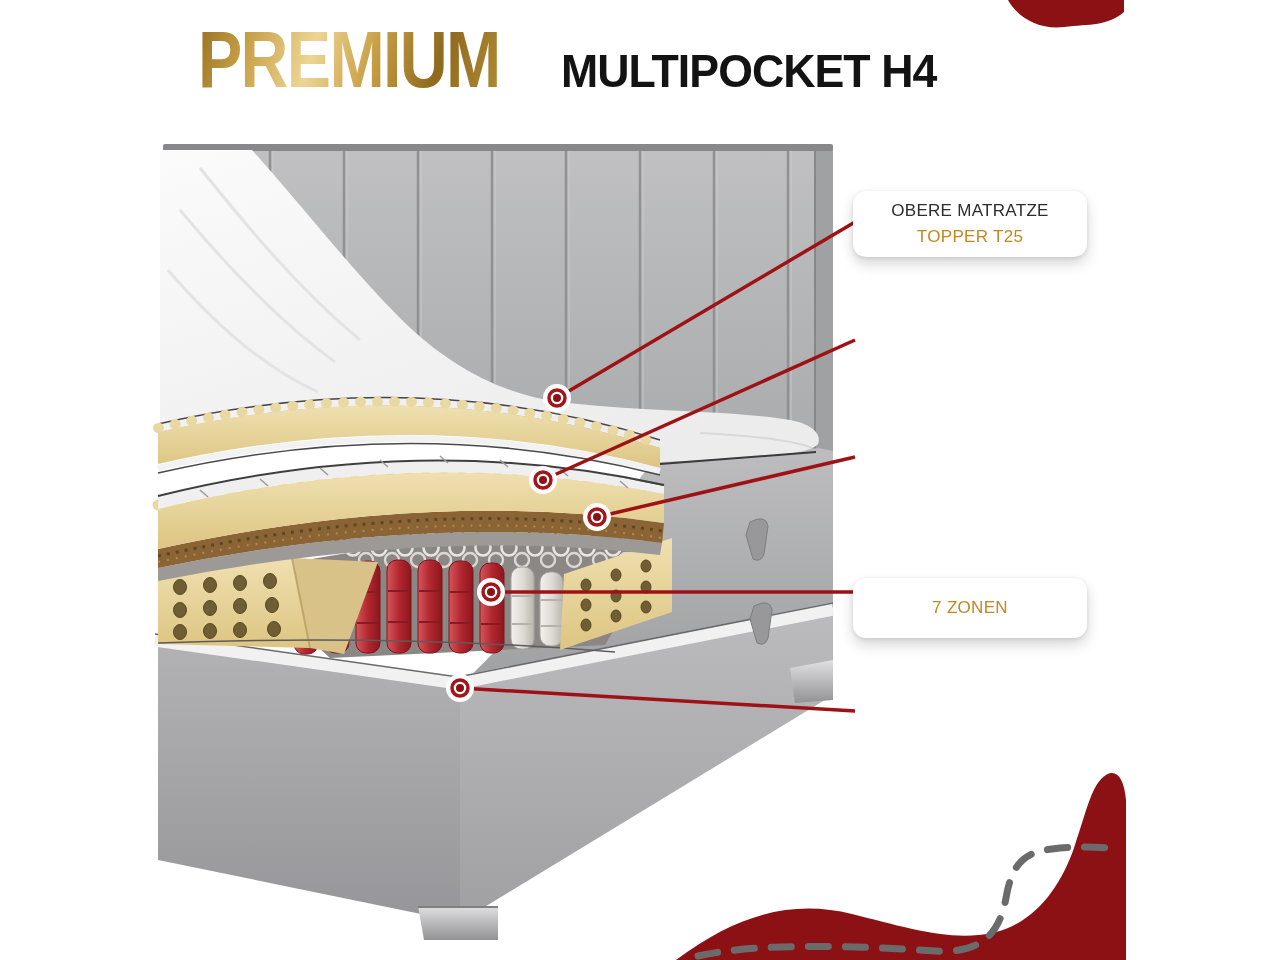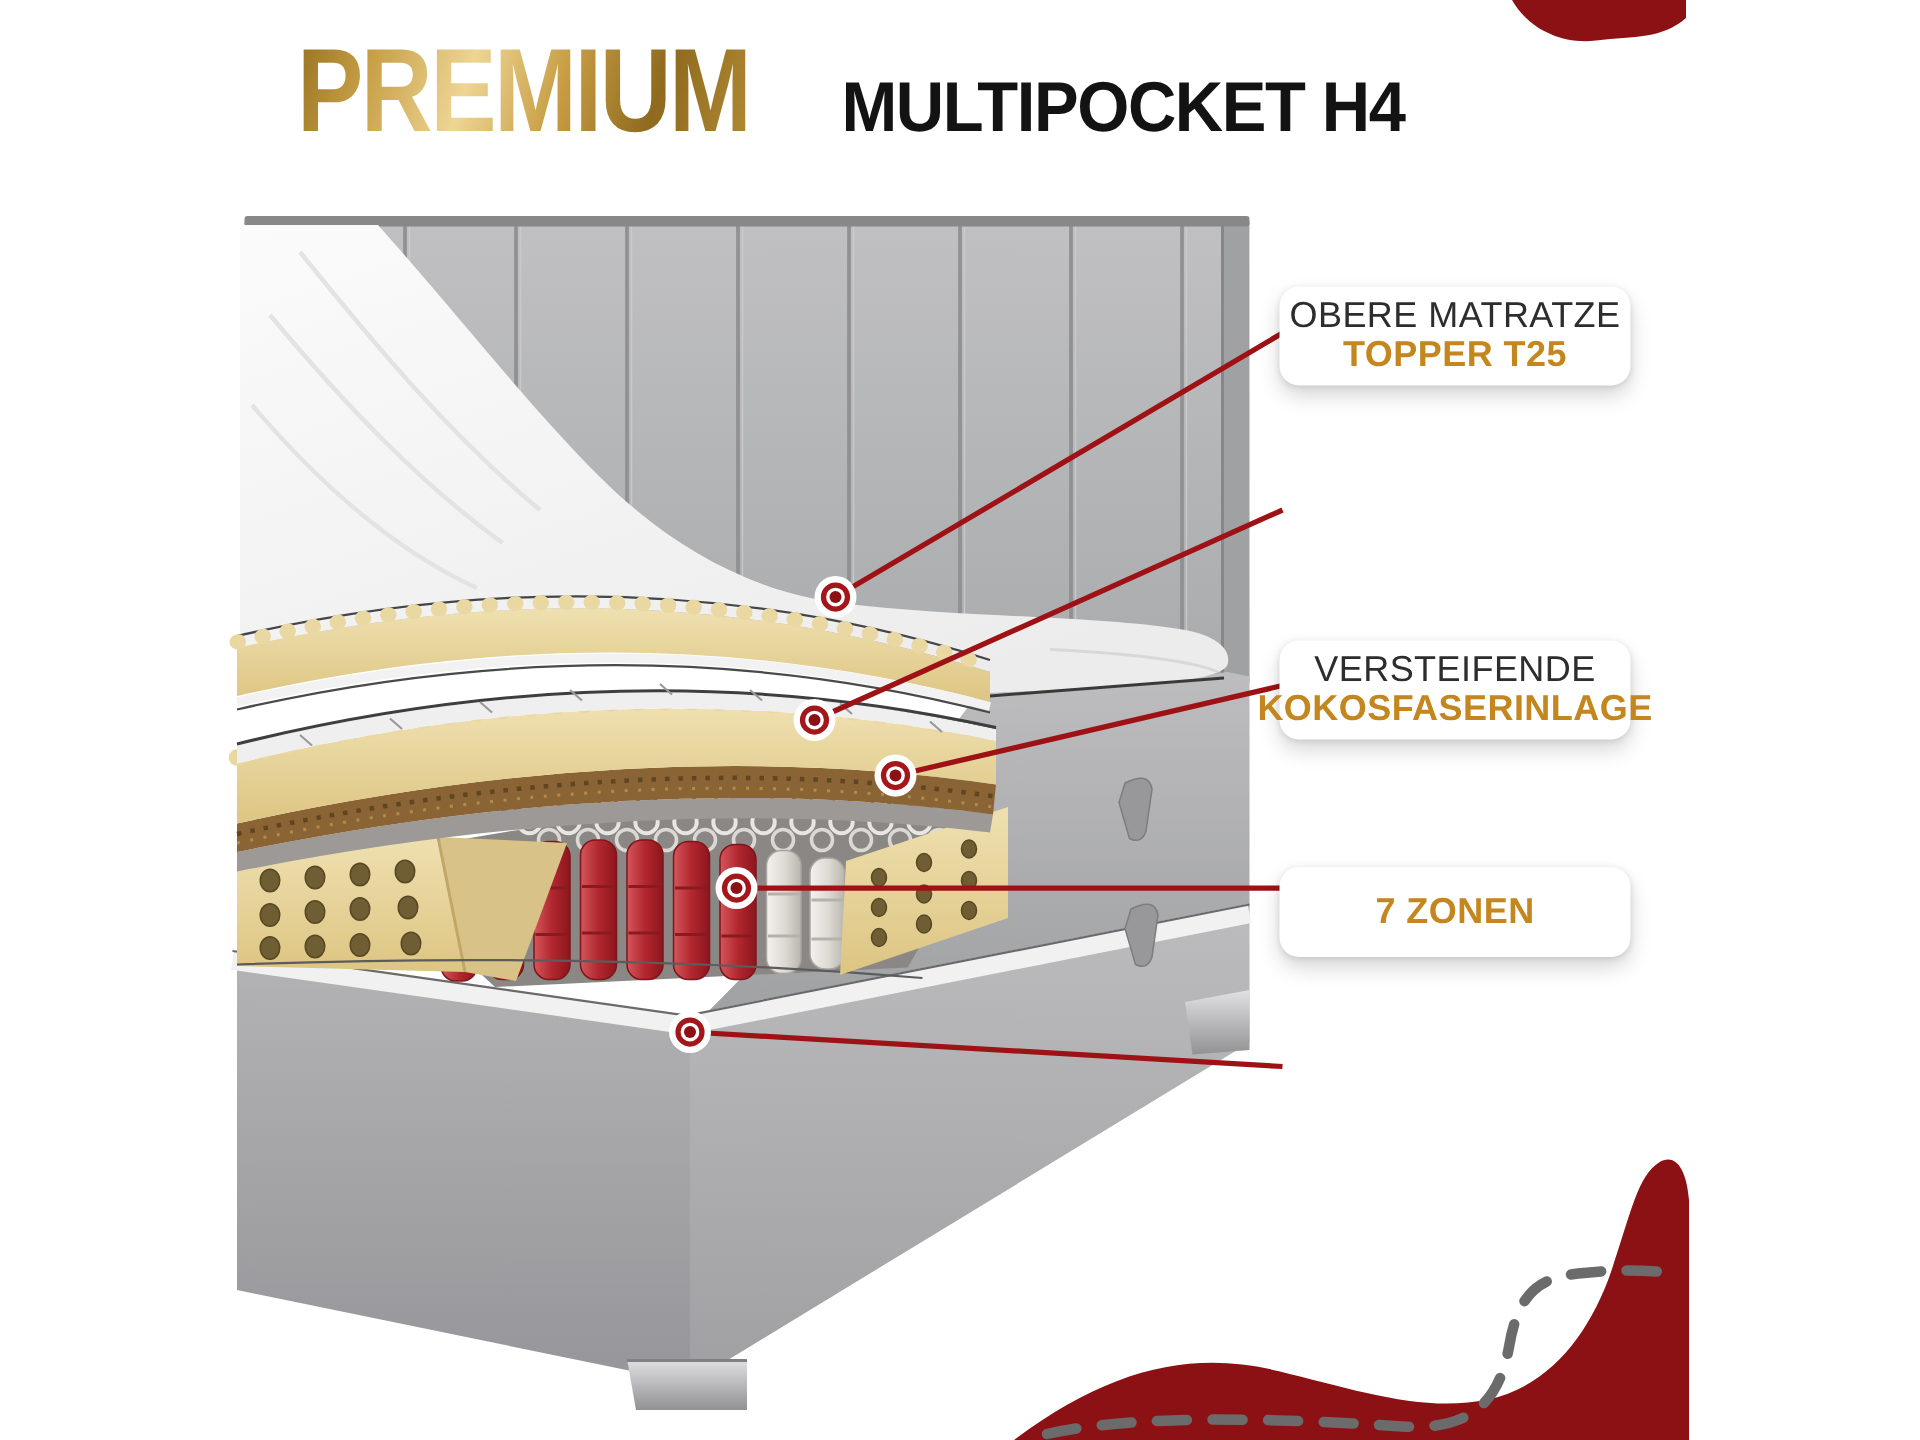--- a/index.html
+++ b/index.html
@@ -22,23 +22,23 @@
     .brand{color:transparent;}
   }
   .model{font-size:47px;font-weight:bold;letter-spacing:-1px;color:var(--title-black);line-height:1;
     transform:scaleX(.95);transform-origin:left bottom;}
 
   
   .card{position:absolute;left:853px;width:234px;background:#fff;border-radius:13px;
     box-shadow:0 7px 14px rgba(0,0,0,.16),0 1px 4px rgba(0,0,0,.10);
     display:flex;flex-direction:column;justify-content:center;align-items:center;
     text-align:center;padding:7px 6px;}
-  .card span{display:block;font-size:24px;line-height:26px;letter-spacing:.3px;}
+  .card span{display:block;font-size:17px;line-height:26px;letter-spacing:.3px;}
   .t-dark{color:var(--text-dark);font-weight:normal;}
-  .t-gold{color:var(--gold);font-weight:bold;}
+  .t-gold{color:var(--gold);font-weight:normal;}
   .card1{top:191px;min-height:58px;}
   .card2{top:311px;min-height:58px;}
   .card3{top:427px;min-height:60px;}
   .card4{top:578px;min-height:60px;}
   .card5{top:682px;min-height:58px;}
 
   
   .blob{fill:var(--accent-red);}
   .squiggle{fill:none;stroke:var(--dash-gray);stroke-width:7;stroke-linecap:round;stroke-dasharray:20 17;}
   .leader{stroke:var(--leader-red);stroke-width:3.5;}
@@ -364,21 +364,17 @@
 
   <div class="title">
     <span class="brand">PREMIUM</span>
     <span class="model">MULTIPOCKET H4</span>
   </div>
 
   <div class="card card1">
     <span class="t-dark">OBERE MATRATZE</span>
     <span class="t-gold">TOPPER T25</span>
   </div>
-  <div class="card card3">
-    <span class="t-dark">VERSTEIFENDE</span>
-    <span class="t-gold">KOKOSFASERINLAGE</span>
-  </div>
   <div class="card card4">
     <span class="t-gold">7 ZONEN</span>
   </div>
 
 </div>
 
 </body></html>

